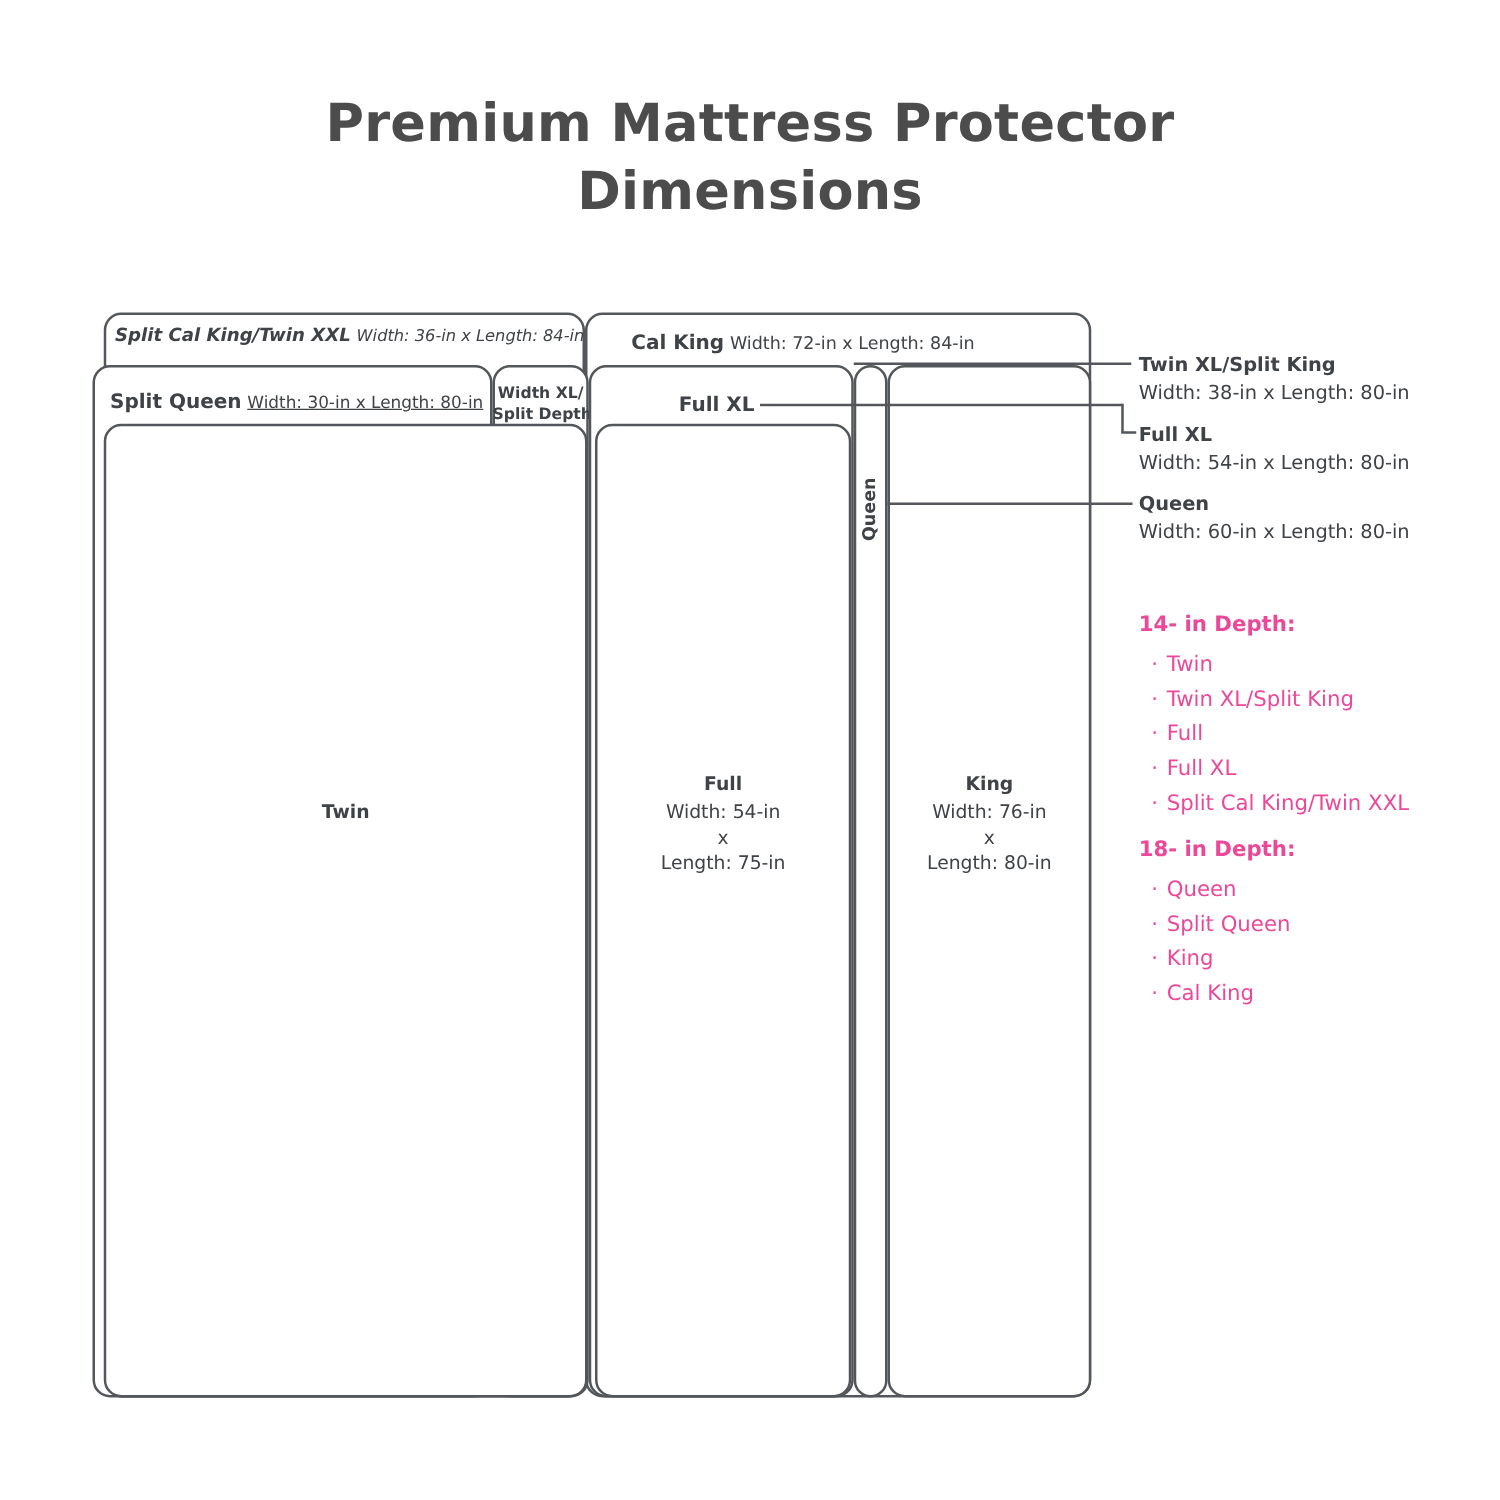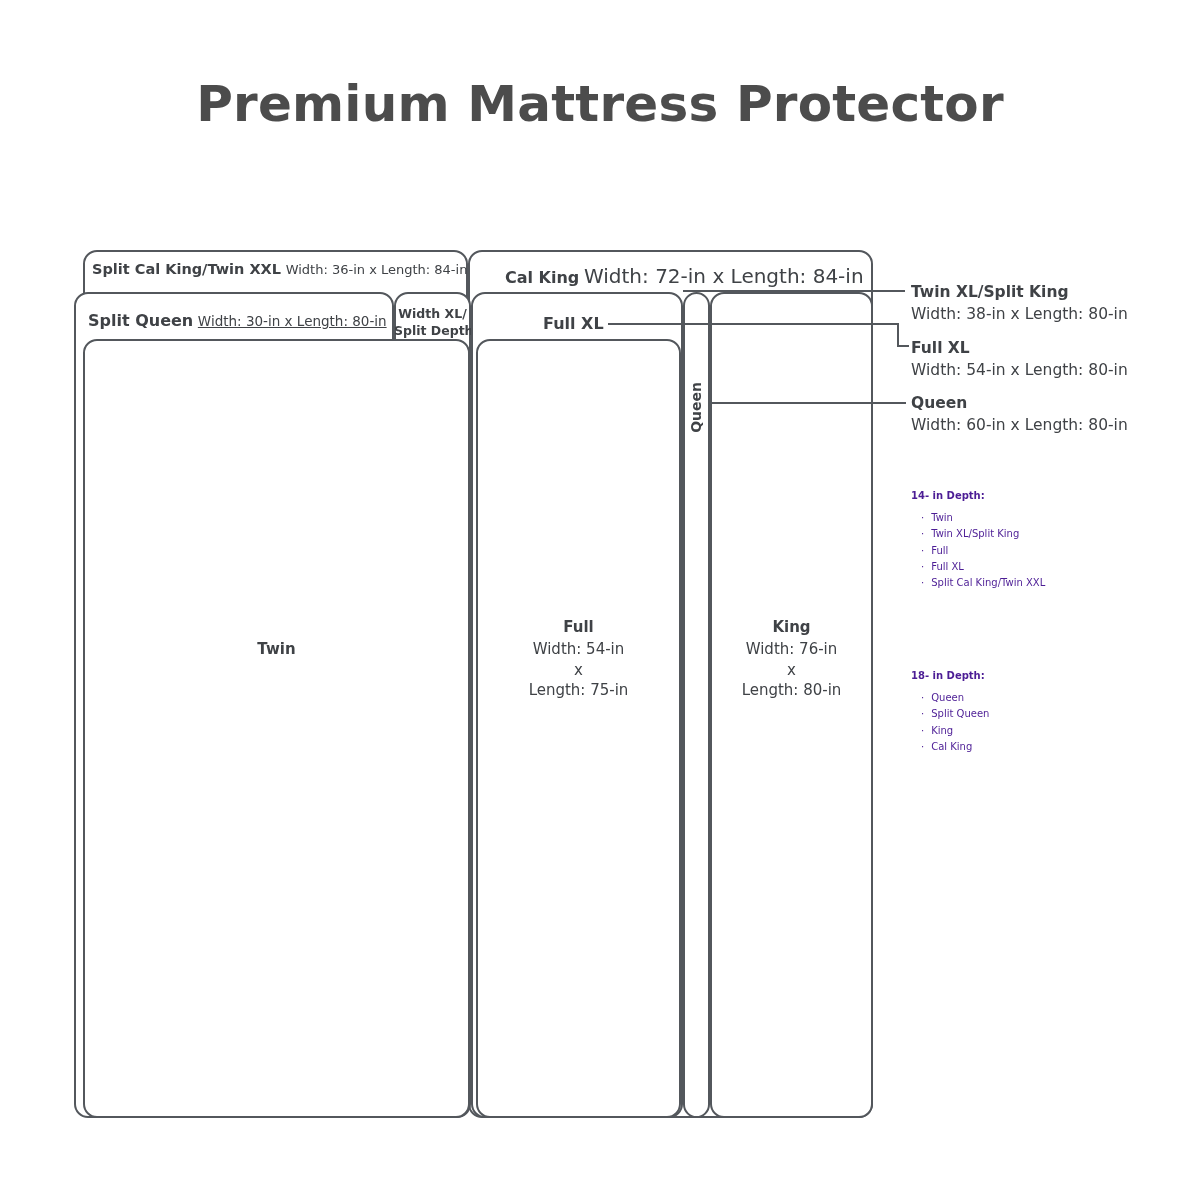--- a/index.html
+++ b/index.html
@@ -18,21 +18,21 @@
 
   
   #title-block {
     position: absolute;
     top: 72px;
     left: 0;
     width: 1200px;
     text-align: center;
   }
   #title-block .line {
-    font-size: 50px;
+    font-size: 42px;
     font-weight: bold;
     color: #4c4c4c;
     line-height: 1.28;
     letter-spacing: 0.2px;
   }
 
   
   .bed {
     position: absolute;
     box-sizing: border-box;
@@ -70,22 +70,22 @@
     font-size: 15.5px;
     color: #3f4246;
     line-height: 1.42;
     white-space: nowrap;
   }
   .callout .c-name { font-weight: bold; display: block; }
   .callout .c-dims { display: block; }
 
   .depth-block {
     position: absolute;
-    font-size: 10px;
-    color: #4c1d95;
+    font-size: 17px;
+    color: #ec4899;
   }
   .depth-block .d-title {
     font-weight: bold;
     margin-bottom: 9px;
   }
   .depth-block ul {
     list-style: none;
     margin: 0;
     padding: 0 0 0 10px;
   }
@@ -114,32 +114,33 @@
     writing-mode: vertical-rl;
     transform: rotate(180deg);
     white-space: nowrap;
   }
 </style>
 </head>
 <body>
 
 <div id="title-block">
   <div class="line">Premium Mattress Protector</div>
+  <div class="line">Dimensions</div>
 </div>
 
 <div class="bed" style="left:83px; top:250px; width:385px; height:868px;"></div>
-<div class="bed-label" style="left:92px; top:261px;">
+<div class="bed-label" style="left:92px; top:261px;font-style:italic;">
   <b>Split Cal King/Twin XXL</b>
   <span style="font-size:13px;">Width: 36-in x Length: 84-in</span>
 </div>
 
 <div class="bed" style="left:468px; top:250px; width:405px; height:868px;"></div>
 <div class="bed-label" style="left:505px; top:264px;">
   <b style="font-size:16px;">Cal King</b>
-  <span style="font-size:20px;margin-top:40px;">Width: 72-in x Length: 84-in</span>
+  <span style="font-size:14px;margin-top:40px;">Width: 72-in x Length: 84-in</span>
 </div>
 
 <div class="bed" style="left:74px; top:292px; width:320px; height:826px;"></div>
 <div class="bed-label" style="left:88px; top:311px;">
   <b style="font-size:16px;">Split Queen</b>
   <span style="font-size:13.5px;text-decoration:underline;">Width: 30-in x Length: 80-in</span>
 </div>
 
 <div class="bed" style="left:394px; top:292px; width:77px; height:826px;"></div>
 <div class="center-label" style="left:394px; top:306px; width:77px; font-size:12.5px; font-weight:bold;">

